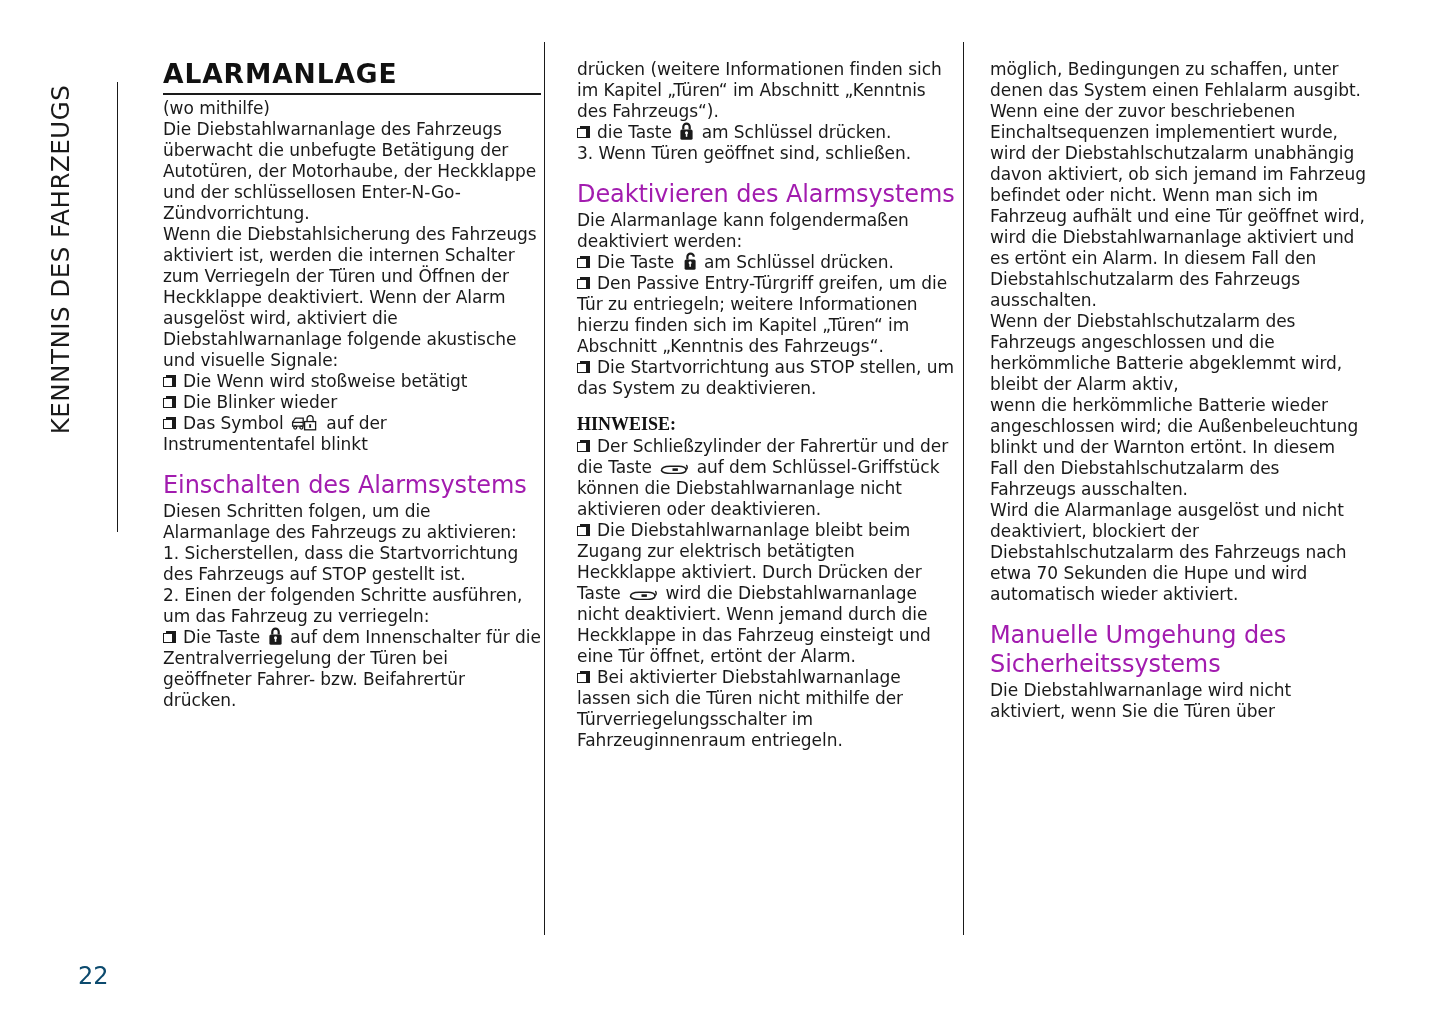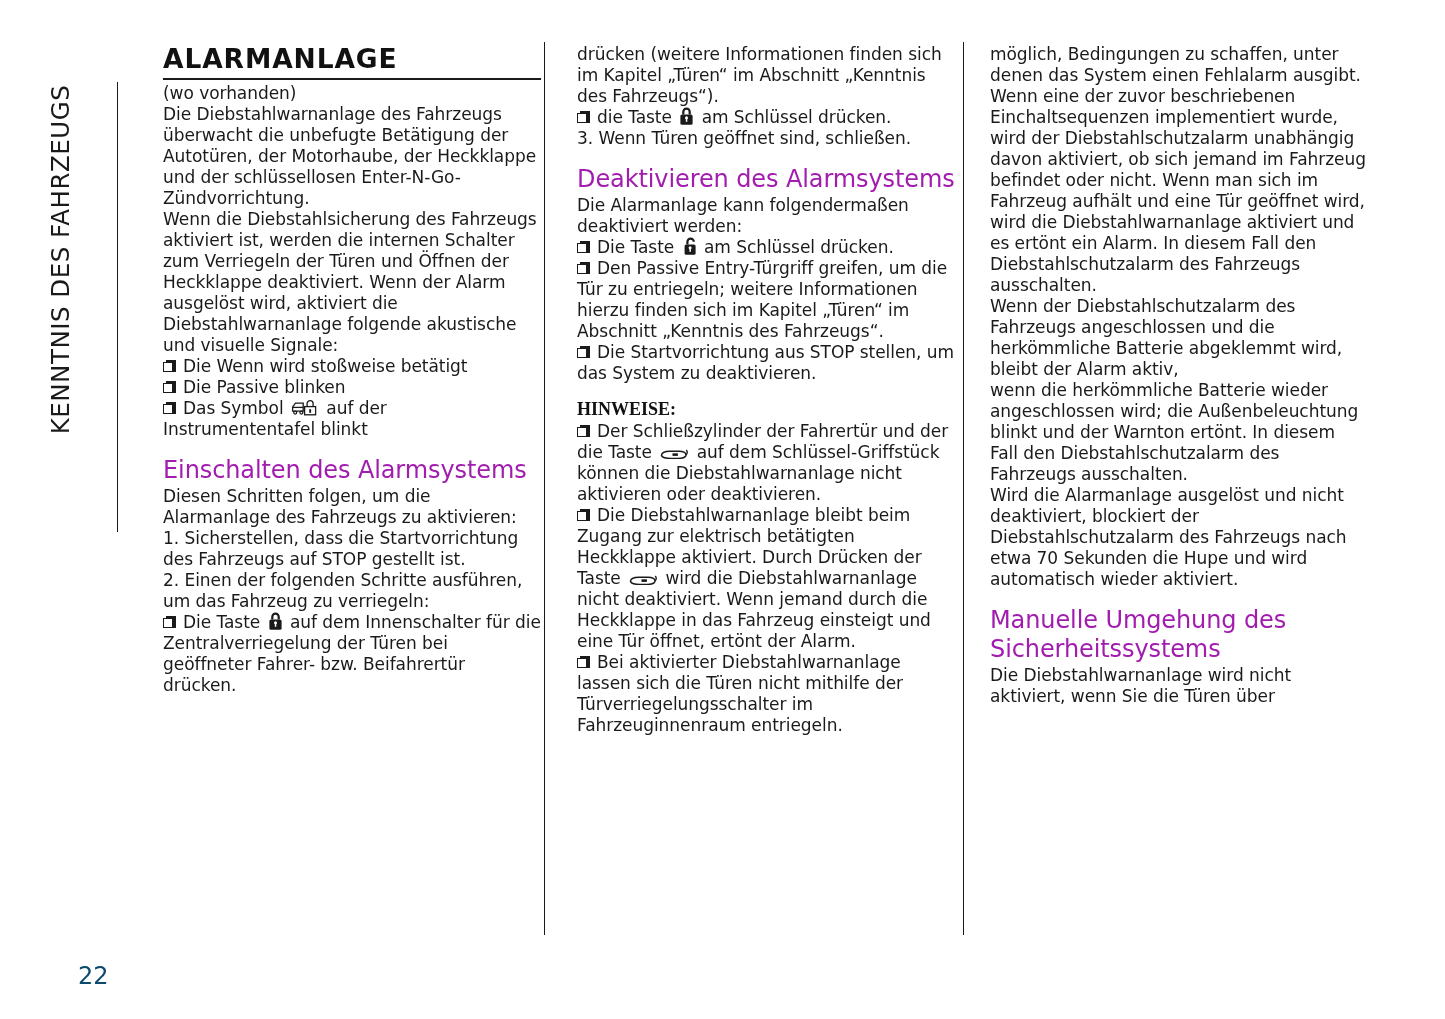--- a/index.html
+++ b/index.html
@@ -56,21 +56,21 @@
   
   .cols {
     position: absolute;
     left: 163px;
     top: 42px;
     width: 1215px;
     height: 895px;
   }
   .col {
     position: absolute;
-    top: 2px;
+    top: 17px;
     width: 378px;
     height: 895px;
   }
   .col-1 { left: 0px; }
   .col-2 { left: 414px; }
   .col-3 { left: 827px; }
 
   .col-rule {
     position: absolute;
     top: 0px;
@@ -184,29 +184,29 @@
 
   <div class="cols">
 
     <div class="col-rule rule-1"></div>
     <div class="col-rule rule-2"></div>
 
     <div class="col col-1">
 
       <h1 class="doc-title">ALARMANLAGE</h1>
 
-      <p class="para">(wo vorhanden)</p>
+      <p class="para">(wo mithilfe)</p>
 
       <p class="para">Die Diebstahlwarnanlage des Fahrzeugs überwacht die unbefugte Betätigung der Autotüren, der Motorhaube, der Heckklappe und der schlüssellosen Enter-N-Go-Zündvorrichtung.</p>
 
       <p class="para">Wenn die Diebstahlsicherung des Fahrzeugs aktiviert ist, werden die internen Schalter zum Verriegeln der Türen und Öffnen der Heckklappe deaktiviert. Wenn der Alarm ausgelöst wird, aktiviert die Diebstahlwarnanlage folgende akustische und visuelle Signale:</p>
 
       <p class="para"><span class="bullet"><i></i></span><span>Die Wenn wird stoßweise betätigt</span></p>
 
-      <p class="para"><span class="bullet"><i></i></span><span>Die Passive blinken</span></p>
+      <p class="para"><span class="bullet"><i></i></span><span>Die Blinker wieder</span></p>
 
       <p class="para"><span class="bullet"><i></i></span><span>Das Symbol</span>
         <span class="glyph"><svg width="28" height="19" viewBox="0 0 28 19">
               <g fill="none" stroke="#1a1a1a" stroke-width="1.3">
                 <path d="M1.6 13.2 L1.6 9.2 L4.4 5.2 L12.2 5.2 L12.2 13.2 Z"></path>
                 <path d="M1.6 9.4 L12.2 9.4"></path>
                 <circle cx="4.2" cy="14.6" r="1.5"></circle>
                 <circle cx="10.4" cy="14.6" r="1.5"></circle>
                 <rect x="13.6" y="8.6" width="11" height="8.2"></rect>
                 <path d="M16.1 8.6 L16.1 5.6 a3 3 0 0 1 6 0 L22.1 8.6"></path>

